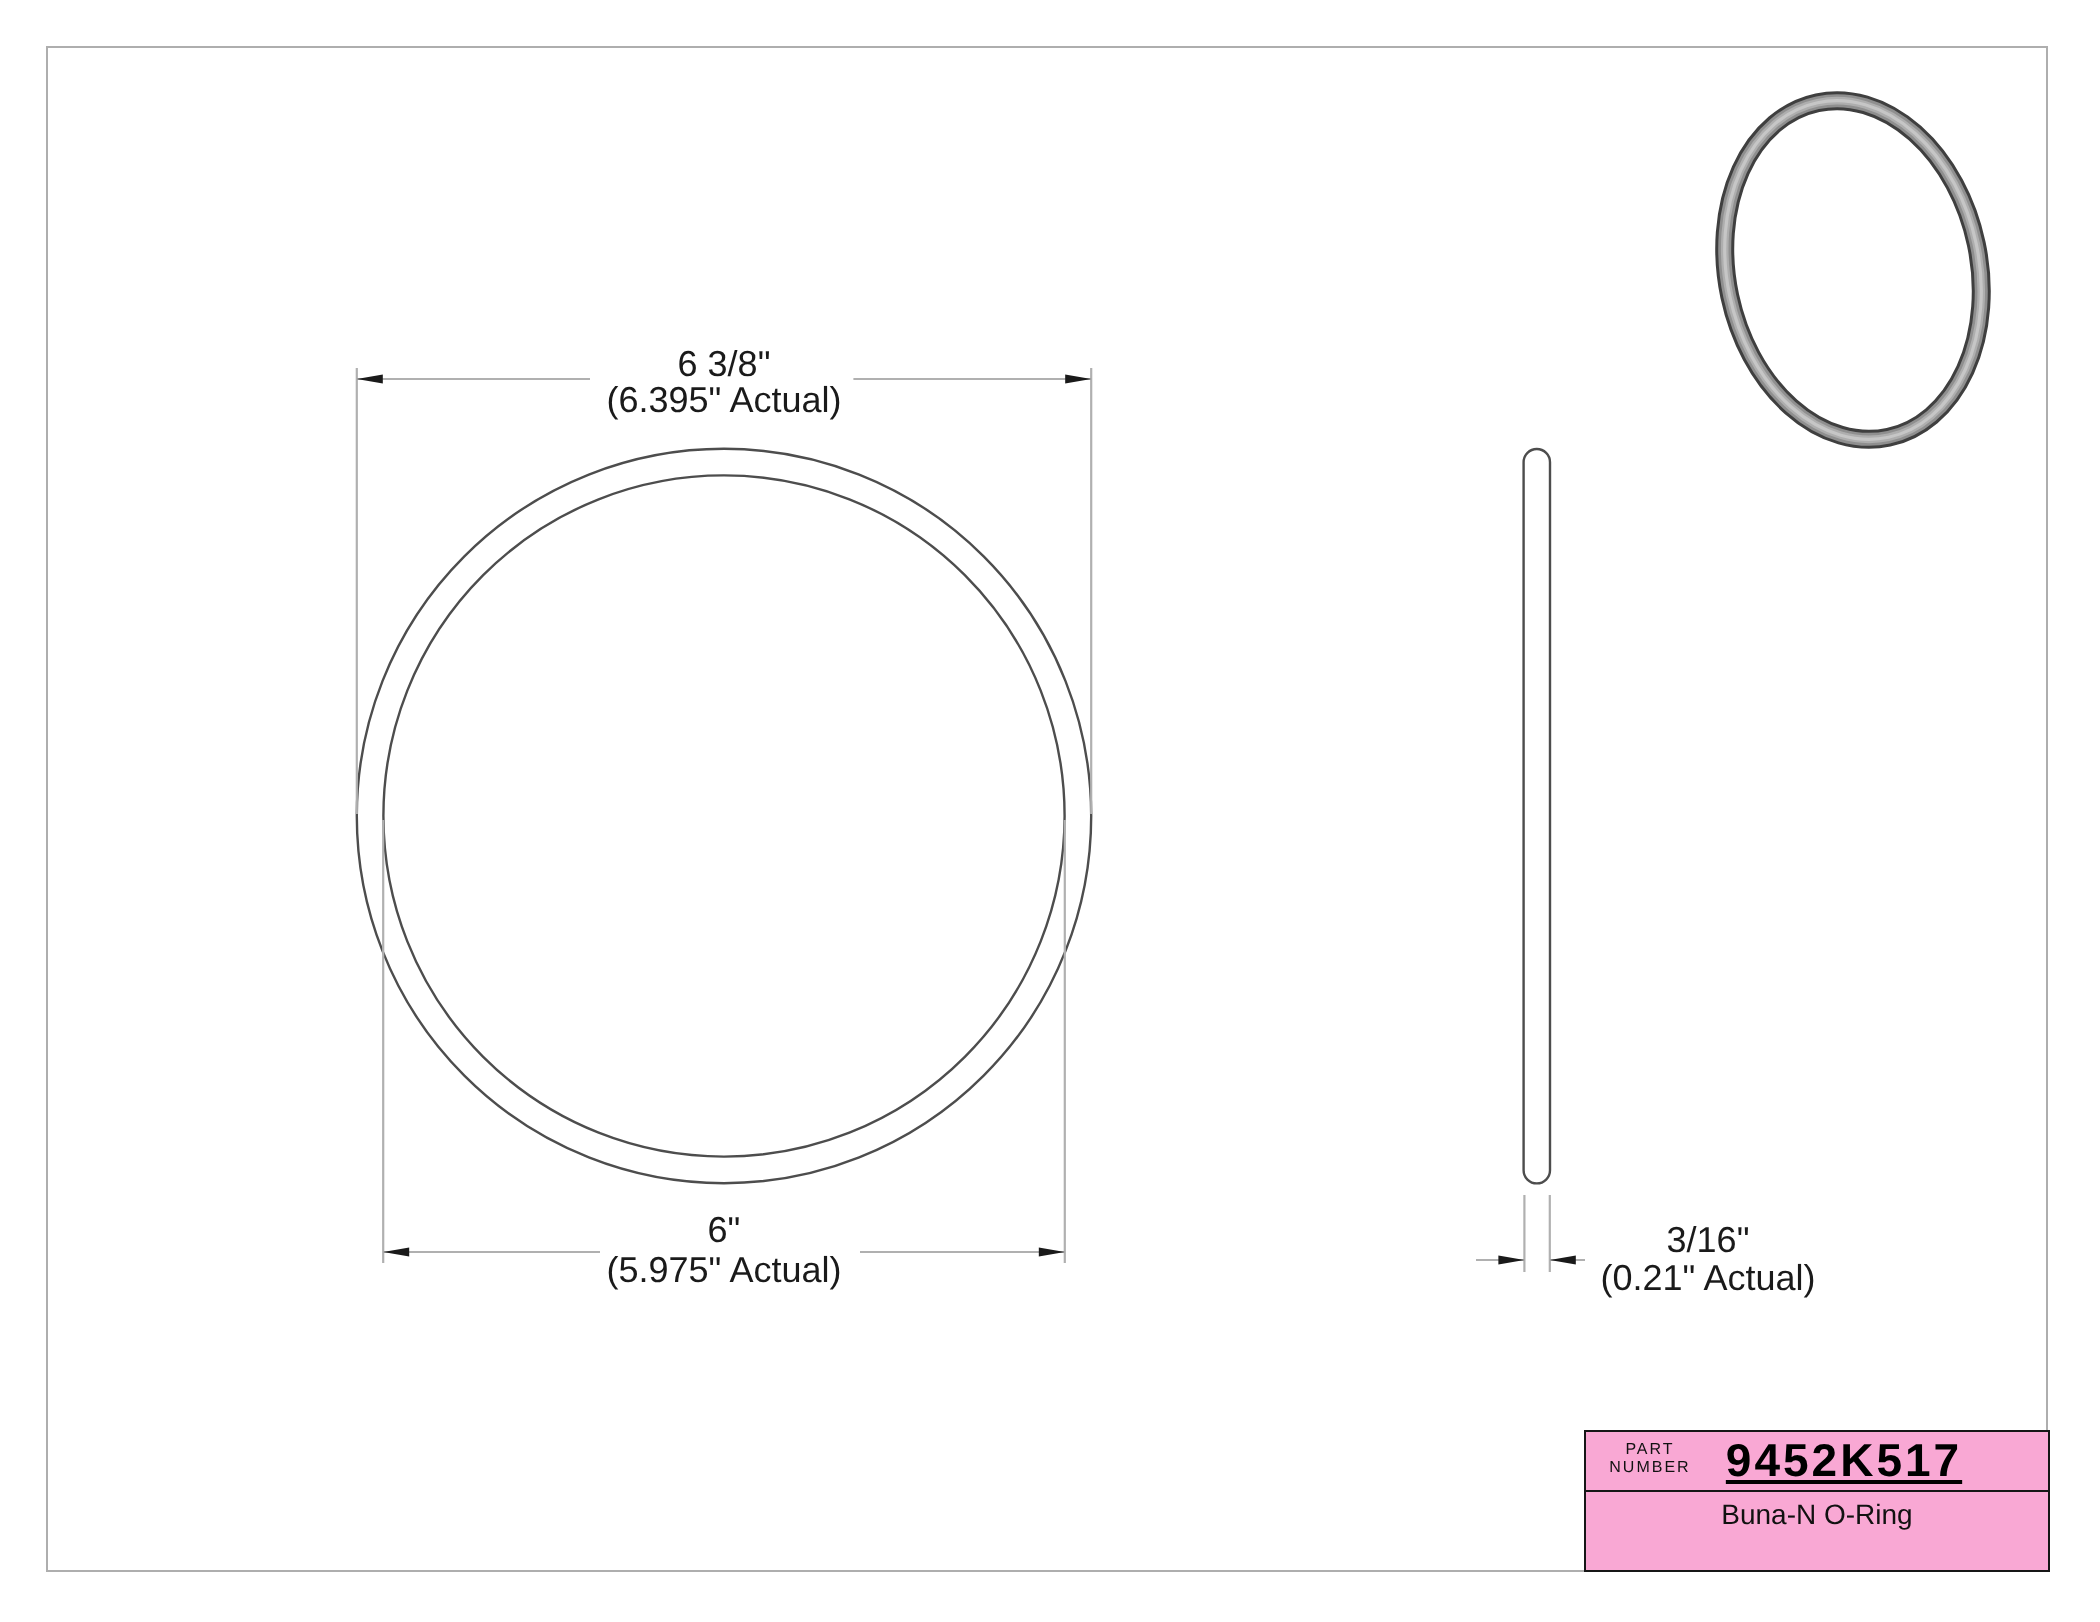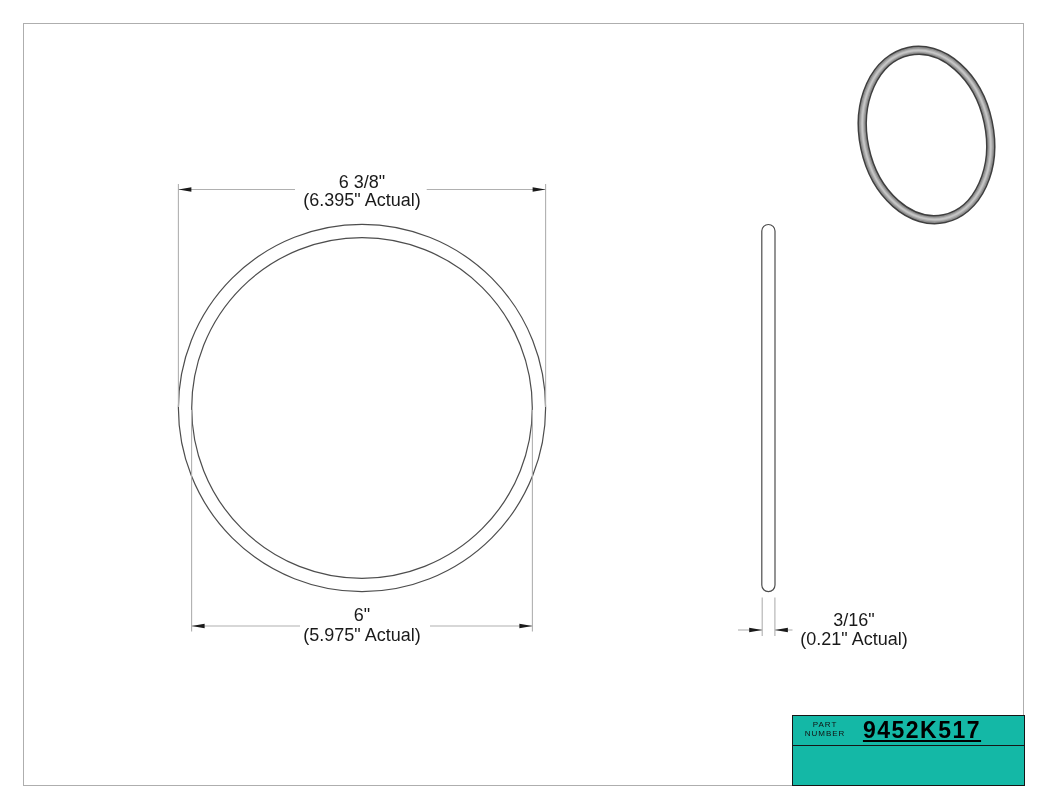--- a/index.html
+++ b/index.html
@@ -11,21 +11,21 @@
     position:absolute;left:23px;top:23px;width:1001px;height:763px;
     border:1.5px solid #aeaeae;box-sizing:border-box;
   }
   svg.drawing{position:absolute;left:0;top:0;}
   .dim-text{
     position:absolute;text-align:center;font-size:18px;line-height:19px;
     color:#1a1a1a;white-space:nowrap;
   }
   .title-block{
     position:absolute;left:792px;top:715px;width:233px;height:71px;
-    border:1.4px solid #161616;box-sizing:border-box;background:#14b8a6;
+    border:1.4px solid #161616;box-sizing:border-box;background:#f9a8d4;
   }
   .tb-top{
     position:relative;height:30px;border-bottom:1.4px solid #161616;
     box-sizing:border-box;
   }
   .tb-part-label{
     position:absolute;left:5px;top:5px;width:54px;text-align:center;
     font-size:8px;line-height:8.5px;letter-spacing:1px;color:#111;
   }
   .tb-part-number{
@@ -102,14 +102,15 @@
 
 <div class="title-block">
   <div class="tb-top">
     <div class="tb-part-label">
       <div>PART</div>
       <div>NUMBER</div>
     </div>
     <div class="tb-part-number">9452K517</div>
   </div>
   <div class="tb-desc">
+    <div>Buna-N O-Ring</div>
   </div>
 </div>
 
 </body></html>

